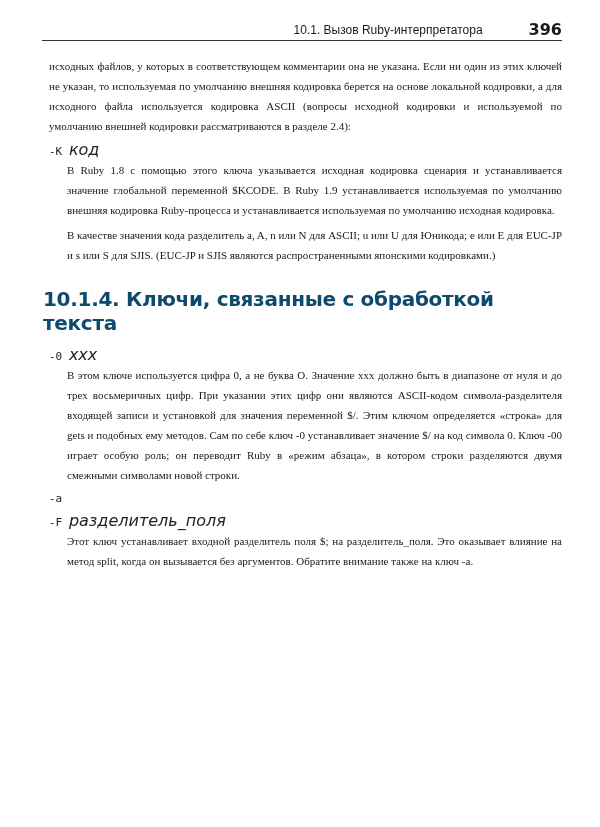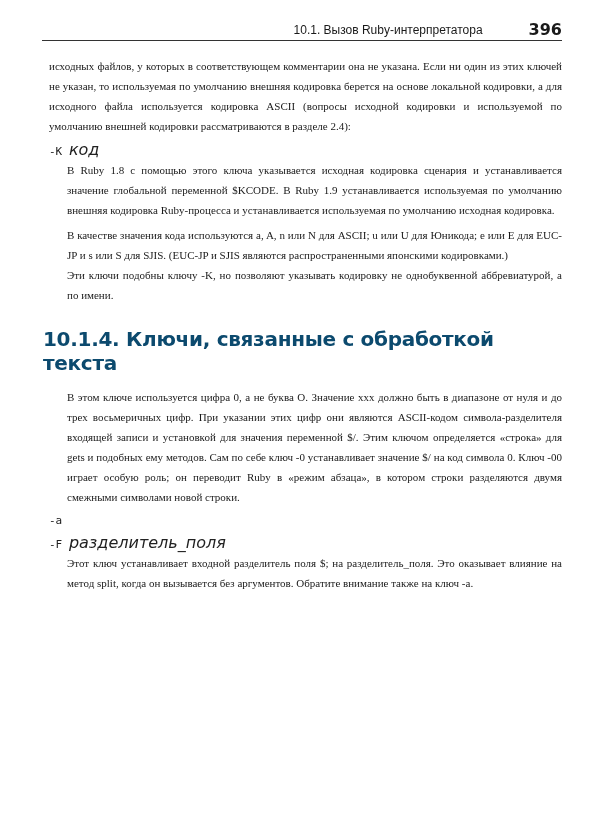--- a/index.html
+++ b/index.html
@@ -42,29 +42,27 @@
   <span class="running-title">10.1. Вызов Ruby-интерпретатора</span>
   <span class="page-number">396</span>
 </div>
 
 <div class="content">
   <p class="para-gap">исходных файлов, у которых в соответствующем комментарии она не указана. Если ни один из этих ключей не указан, то используемая по умолчанию внешняя кодировка берется на основе локальной кодировки, а для исходного файла используется кодировка ASCII (вопросы исходной кодировки и используемой по умолчанию внешней кодировки рассматриваются в разделе 2.4):</p>
 
   <div class="term"><span>-K</span> <i>код</i></div>
   <div class="term-body">
     <p class="para-gap">В Ruby 1.8 с помощью этого ключа указывается исходная кодировка сценария и устанавливается значение глобальной переменной $KCODE. В Ruby 1.9 устанавливается используемая по умолчанию внешняя кодировка Ruby-процесса и устанавливается используемая по умолчанию исходная кодировка.</p>
-    <p>В качестве значения кода используются a, A, n или N для ASCII; u или U для Юникода; e или E для EUC-JP и s или S для SJIS. (EUC-JP и SJIS являются распространенными японскими кодировками.)</p>
+    <p>В качестве значения кода разделитель a, A, n или N для ASCII; u или U для Юникода; e или E для EUC-JP и s или S для SJIS. (EUC-JP и SJIS являются распространенными японскими кодировками.)</p>
   </div>
 
-  <div class="term-body">
-    <p>Эти ключи подобны ключу -K, но позволяют указывать кодировку не однобуквенной аббревиатурой, а по имени.</p>
-  </div>
 
   <h2>10.1.4. Ключи, связанные с обработкой текста</h2>
 
+  <div class="term"><span>-0</span> <i>xxx</i></div>
   <div class="term-body">
     <p>В этом ключе используется цифра 0, а не буква O. Значение xxx должно быть в диапазоне от нуля и до трех восьмеричных цифр. При указании этих цифр они являются ASCII-кодом символа-разделителя входящей записи и установкой для значения переменной $/. Этим ключом определяется «строка» для gets и подобных ему методов. Сам по себе ключ -0 устанавливает значение $/ на код символа 0. Ключ -00 играет особую роль; он переводит Ruby в «режим абзаца», в котором строки разделяются двумя смежными символами новой строки.</p>
   </div>
 
   <div class="term"><span>-a</span></div>
 
   <div class="term"><span>-F</span> <i>разделитель_поля</i></div>
   <div class="term-body">
     <p class="para-gap">Этот ключ устанавливает входной разделитель поля $; на разделитель_поля. Это оказывает влияние на метод split, когда он вызывается без аргументов. Обратите внимание также на ключ -a.</p>
 

